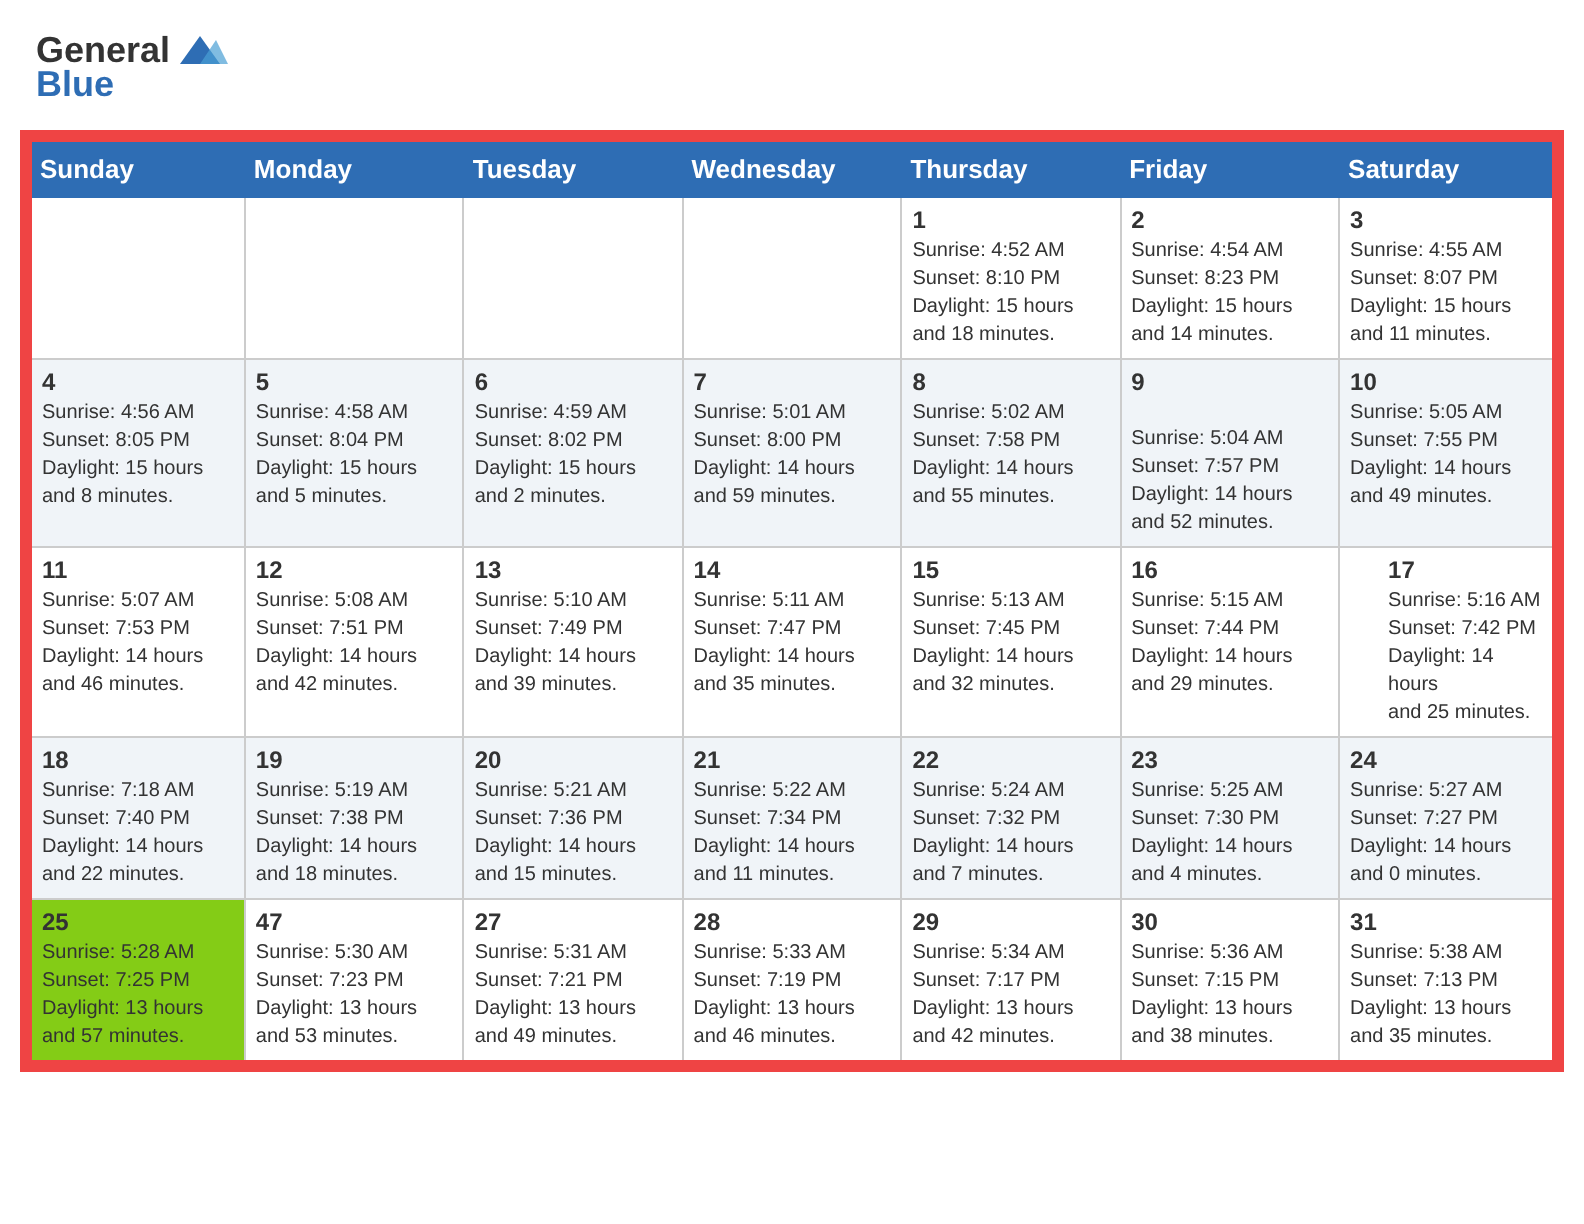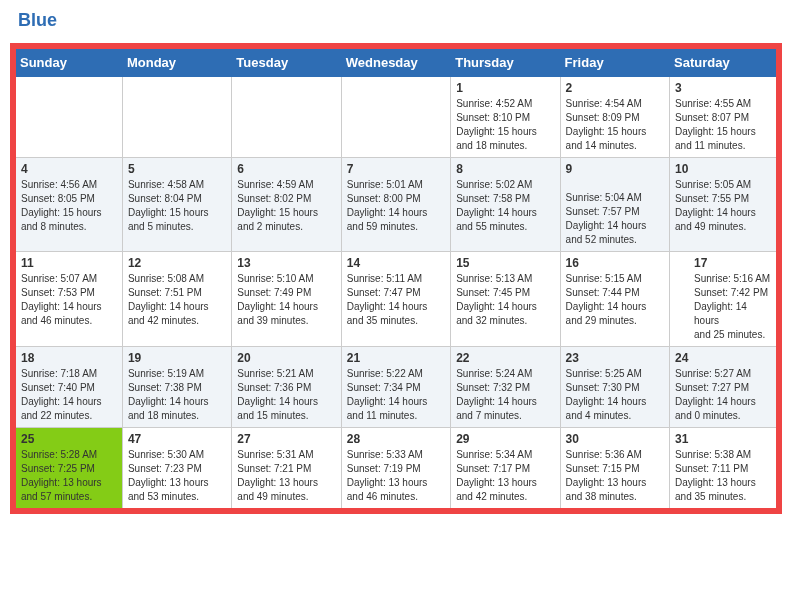--- a/index.html
+++ b/index.html
@@ -81,20 +81,27 @@
     .logo-row {
       display: flex;
       align-items: center;
     }
   </style>
 </head>
 <body>
 
 <div class="header">
   <div class="logo-wrapper">
+    <div class="logo-row">
+      <span style="font-size:18px;font-weight:bold;color:#333;">General</span>
+      <svg width="28" height="22" viewBox="0 0 28 22" style="margin:0 1px;">
+        <polygon points="4,18 14,4 24,18" fill="#2e6db4"></polygon>
+        <polygon points="14,18 22,6 28,18" fill="#4a9fd4" opacity="0.7"></polygon>
+      </svg>
+    </div>
     <span style="font-size:18px;font-weight:bold;color:#2e6db4;margin-top:-4px;">Blue</span>
   </div>
   <div class="title-block">
     <div class="main-title"></div>
     <div class="subtitle"></div>
   </div>
 </div>
 
 <table class="calendar">
   <thead>
@@ -117,21 +124,21 @@
         <td style="background: rgb(255, 255, 255);">
           <span class="day-number">1</span>
           <div class="day-info" style="white-space: pre-line;">Sunrise: 4:52 AM
 Sunset: 8:10 PM
 Daylight: 15 hours
 and 18 minutes.</div>
         </td>
         <td style="background: rgb(255, 255, 255);">
           <span class="day-number">2</span>
           <div class="day-info" style="white-space: pre-line;">Sunrise: 4:54 AM
-Sunset: 8:09 PM
+Sunset: 8:23 PM
 Daylight: 15 hours
 and 14 minutes.</div>
         </td>
         <td style="background: rgb(255, 255, 255);">
           <span class="day-number">3</span>
           <div class="day-info" style="white-space: pre-line;">Sunrise: 4:55 AM
 Sunset: 8:07 PM
 Daylight: 15 hours
 and 11 minutes.</div>
         </td>
@@ -328,19 +335,19 @@
         <td style="background: rgb(255, 255, 255);">
           <span class="day-number">30</span>
           <div class="day-info" style="white-space: pre-line;">Sunrise: 5:36 AM
 Sunset: 7:15 PM
 Daylight: 13 hours
 and 38 minutes.</div>
         </td>
         <td style="background: rgb(255, 255, 255);">
           <span class="day-number">31</span>
           <div class="day-info" style="white-space: pre-line;">Sunrise: 5:38 AM
-Sunset: 7:11 PM
+Sunset: 7:13 PM
 Daylight: 13 hours
 and 35 minutes.</div>
         </td>
       </tr>
     </tbody>
 </table>
 
 </body></html>

